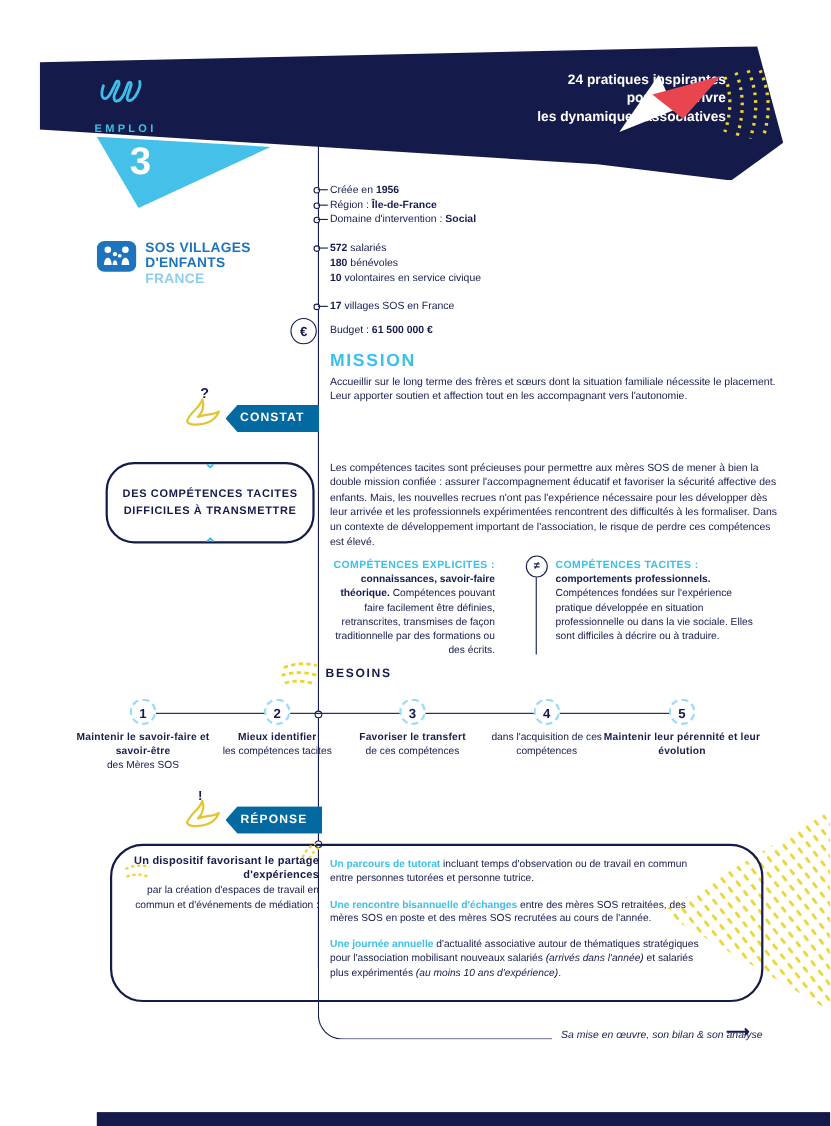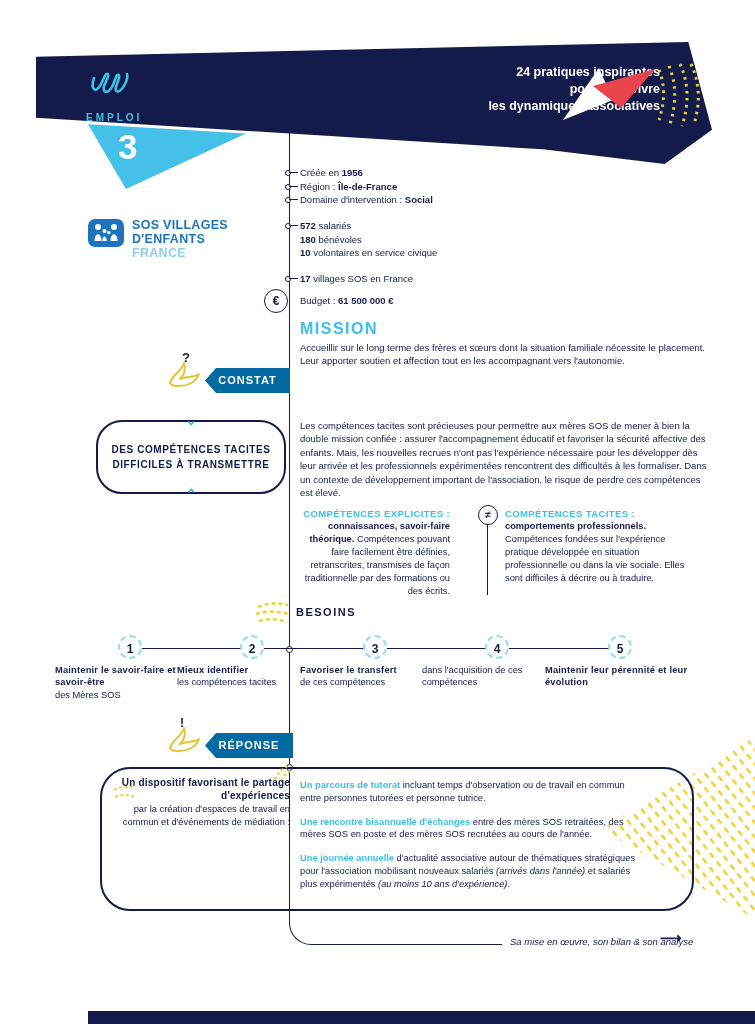--- a/index.html
+++ b/index.html
@@ -68,21 +68,21 @@
   .col-tac{left:505px;width:180px;text-align:left;}
   .neq-circle{position:absolute;left:478px;top:505px;width:18px;height:18px;border:1.2px solid #151b4e;border-radius:50%;
     background:#fff;text-align:center;line-height:18px;font-size:10px;font-weight:700;}
   .neq-line{position:absolute;left:487px;top:525px;height:70px;border-left:1.2px solid #151b4e;}
 
   
   .besoins-h{position:absolute;left:296px;top:606px;font-size:11px;font-weight:800;letter-spacing:1.5px;color:#141b4a;}
   .steps-line{position:absolute;left:130px;top:648px;width:490px;border-top:1.5px solid #151b4e;}
   .stepnum{position:absolute;top:635px;width:24px;height:24px;border-radius:50%;background:#fff;
     border:2.4px dashed #9adcf4;color:#141b4a;font-weight:800;font-size:12px;text-align:center;line-height:24px;box-sizing:border-box;}
-  .steplabel{position:absolute;top:664px;width:150px;font-size:9.3px;line-height:12.3px;}
+  .steplabel{position:absolute;top:664px;width:150px;text-align:center;font-size:9.3px;line-height:12.3px;}
   .steplabel .b{font-weight:800;letter-spacing:0.2px;}
   .steplabel .r{font-weight:500;}
 
   
   .rbox{position:absolute;left:100px;top:767px;width:590px;height:140px;border:2px solid #141b4a;border-radius:30px;}
   .rintro{position:absolute;left:103px;top:776px;width:187px;text-align:right;}
   .rintro .b{font-size:10px;font-weight:800;line-height:13px;letter-spacing:0.2px;}
   .rintro .r{font-size:9.3px;font-weight:500;line-height:12.6px;margin-top:1px;}
   .rbullets{position:absolute;left:300px;top:779px;width:348px;}
   .rb{margin-bottom:11px;font-size:9.3px;line-height:12.8px;font-weight:500;}

